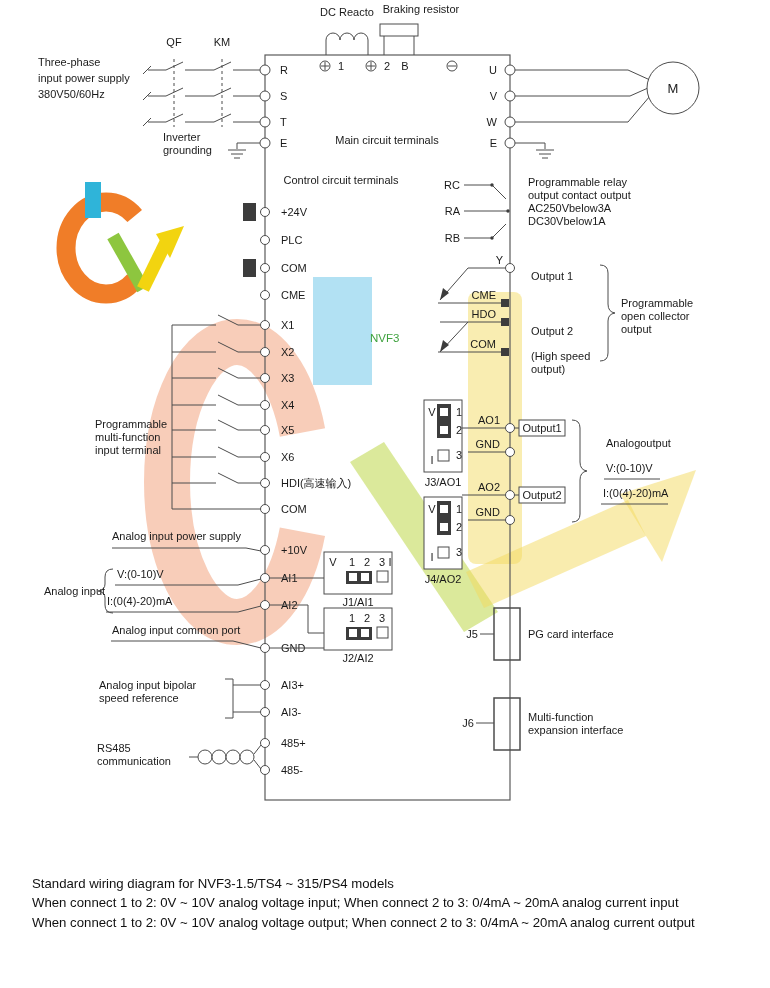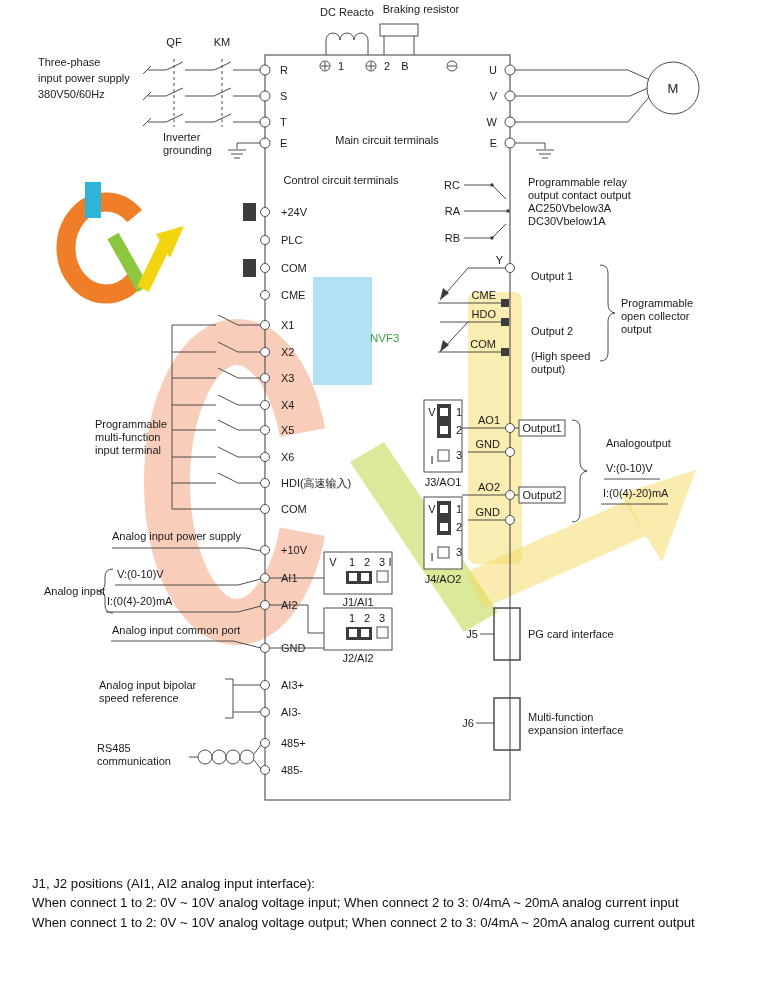--- a/index.html
+++ b/index.html
@@ -320,18 +320,18 @@
   </g>
   <text x="472" y="638" text-anchor="middle">J5</text>
   <text x="528" y="638">PG card interface</text>
   <text x="468" y="727" text-anchor="middle">J6</text>
   <text x="528" y="721">Multi-function</text>
   <text x="528" y="734">expansion interface</text>
 
 </svg>
 
 <div class="notes">
-  <div>J1, J2 positions (AI1, AI2 analog input interface):</div>
+  <div>Standard wiring diagram for NVF3-1.5/TS4 ~ 315/PS4 models</div>
   <div>When connect 1 to 2: 0V ~ 10V analog voltage input; When connect 2 to 3: 0/4mA ~ 20mA analog current input</div>
   <div>When connect 1 to 2: 0V ~ 10V analog voltage output; When connect 2 to 3: 0/4mA ~ 20mA analog current output</div>
 </div>
 
 </div>
 
 </body></html>

